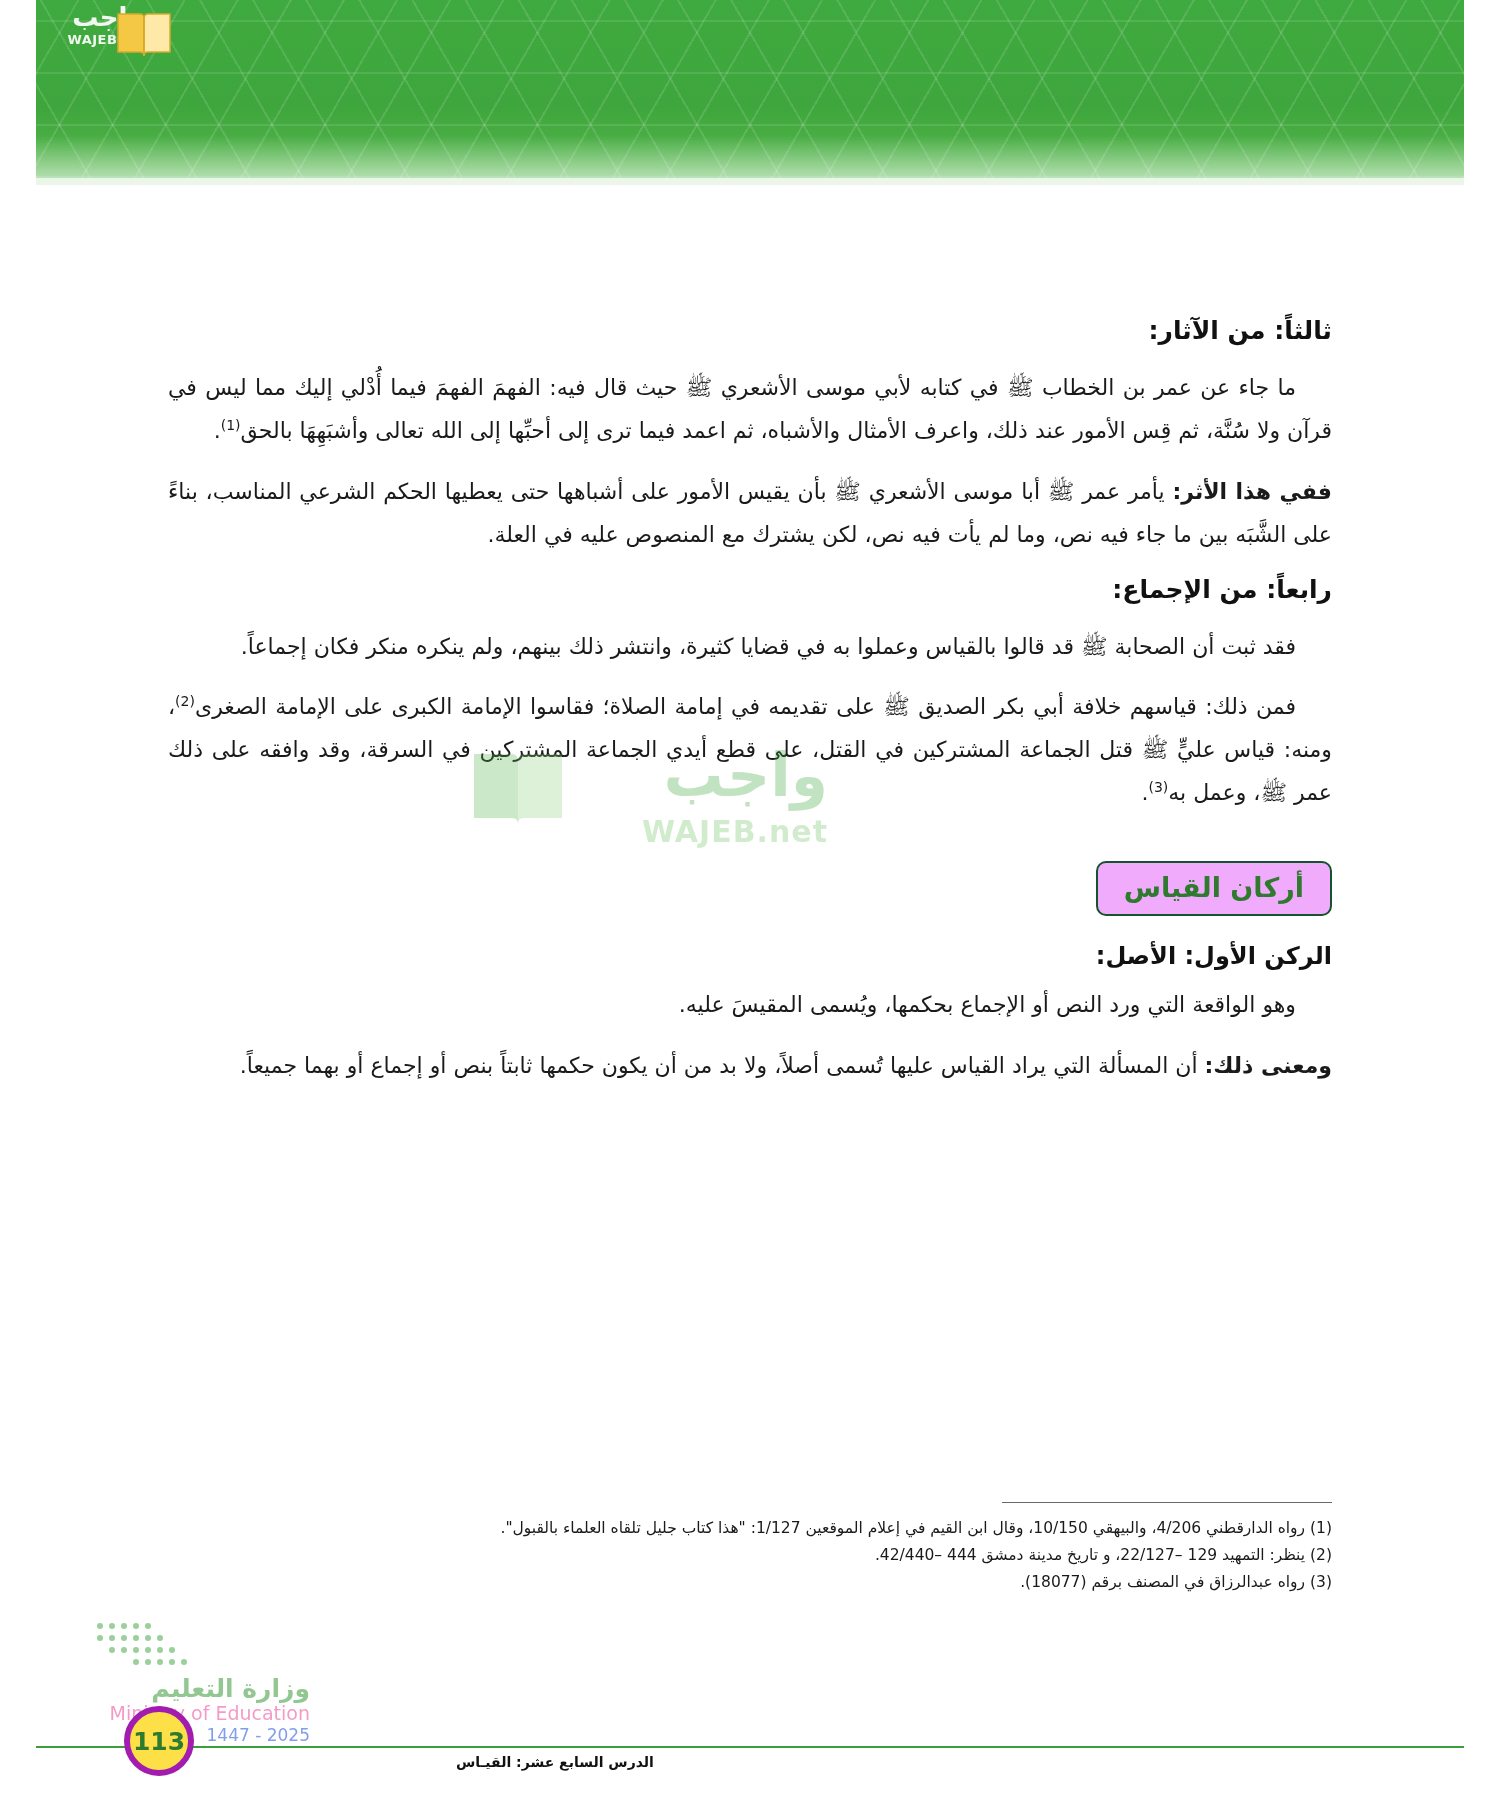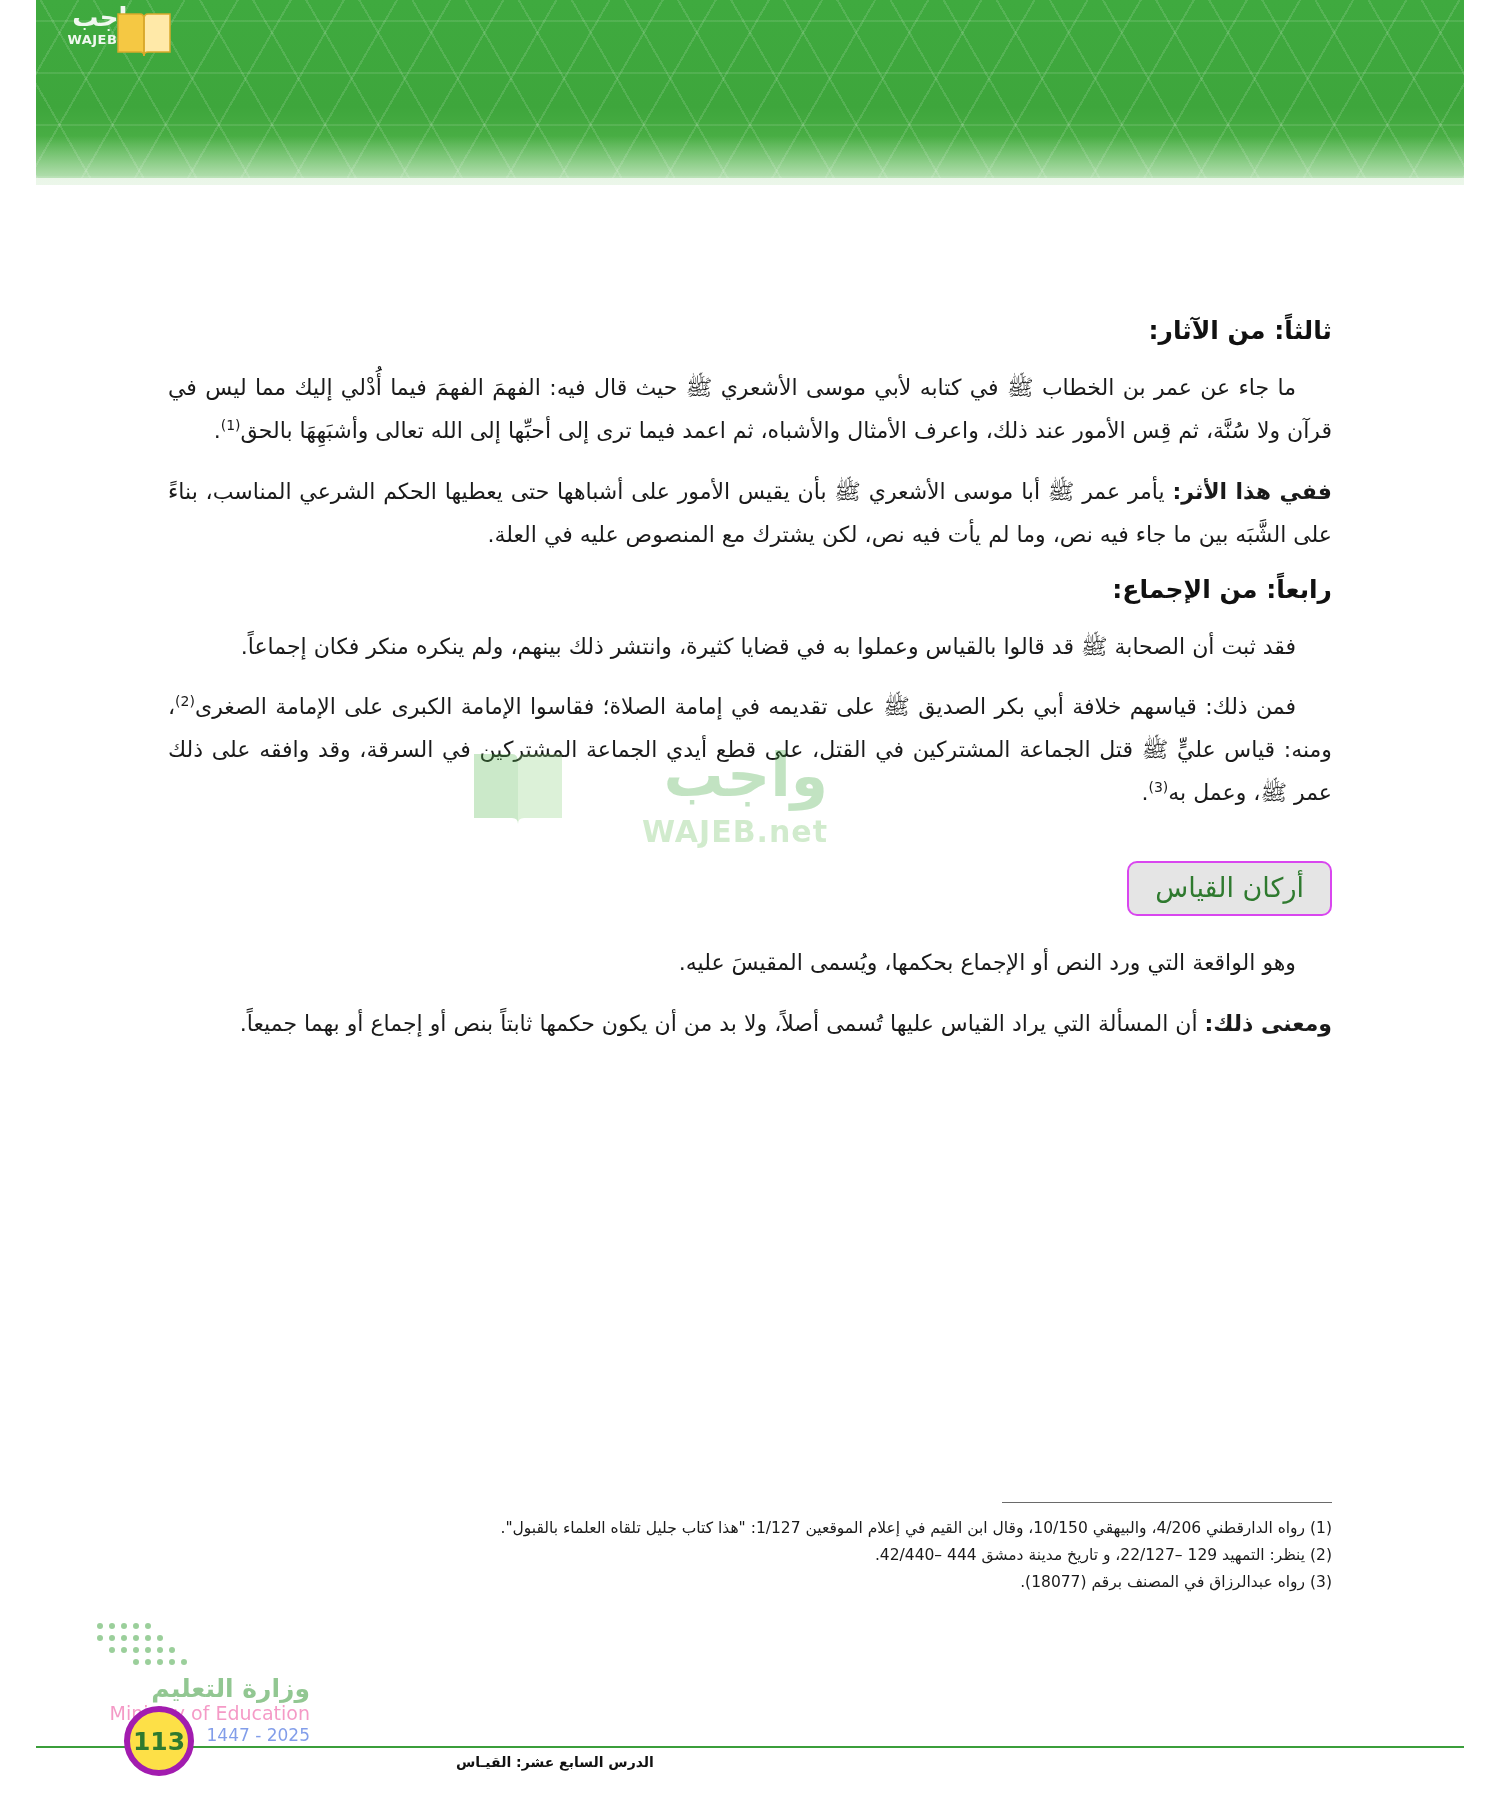--- a/index.html
+++ b/index.html
@@ -166,27 +166,27 @@
     vertical-align: super;
   }
 
   
   .boxed-title-wrap {
     margin: 46px 0 26px 0;
     display: flex;
     justify-content: flex-start;
   }
   .boxed-title {
-    border: 2px solid #d946ef;
+    border: 2px solid #14532d;
     border-radius: 10px;
     padding: 9px 26px 11px 26px;
     font-size: 27px;
-    font-weight: normal;
+    font-weight: bold;
     color: #2f7a2f;
-    background: #e5e5e5;
+    background: #f0abfc;
     display: inline-block;
   }
 
   h3.sub-head {
     font-size: 24px;
     font-weight: bold;
     color: #111;
     margin: 0 0 14px 0;
     text-align: right;
   }
@@ -344,20 +344,21 @@
       <p class="para indent">فقد ثبت أن الصحابة ﷺ قد قالوا بالقياس وعملوا به في قضايا كثيرة، وانتشر ذلك بينهم، ولم ينكره منكر فكان إجماعاً.</p>
 
       <p class="para indent">
         <span>فمن ذلك: قياسهم خلافة أبي بكر الصديق ﷺ على تقديمه في إمامة الصلاة؛ فقاسوا الإمامة الكبرى على الإمامة الصغرى</span><span class="sup">(2)</span><span>، ومنه: قياس عليٍّ ﷺ قتل الجماعة المشتركين في القتل، على قطع أيدي الجماعة المشتركين في السرقة، وقد وافقه على ذلك عمر ﷺ، وعمل به</span><span class="sup">(3)</span><span>.</span>
       </p>
 
       <div class="boxed-title-wrap">
         <div class="boxed-title">أركان القياس</div>
       </div>
 
+      <h3 class="sub-head">الركن الأول: الأصل:</h3>
 
       <p class="para indent">وهو الواقعة التي ورد النص أو الإجماع بحكمها، ويُسمى المقيسَ عليه.</p>
 
       <p class="para">
         <span class="bold">ومعنى ذلك:</span><span> أن المسألة التي يراد القياس عليها تُسمى أصلاً، ولا بد من أن يكون حكمها ثابتاً بنص أو إجماع أو بهما جميعاً.</span>
       </p>
     </div>
 
     <div class="footnotes">
       <div class="footnote-rule"></div>

